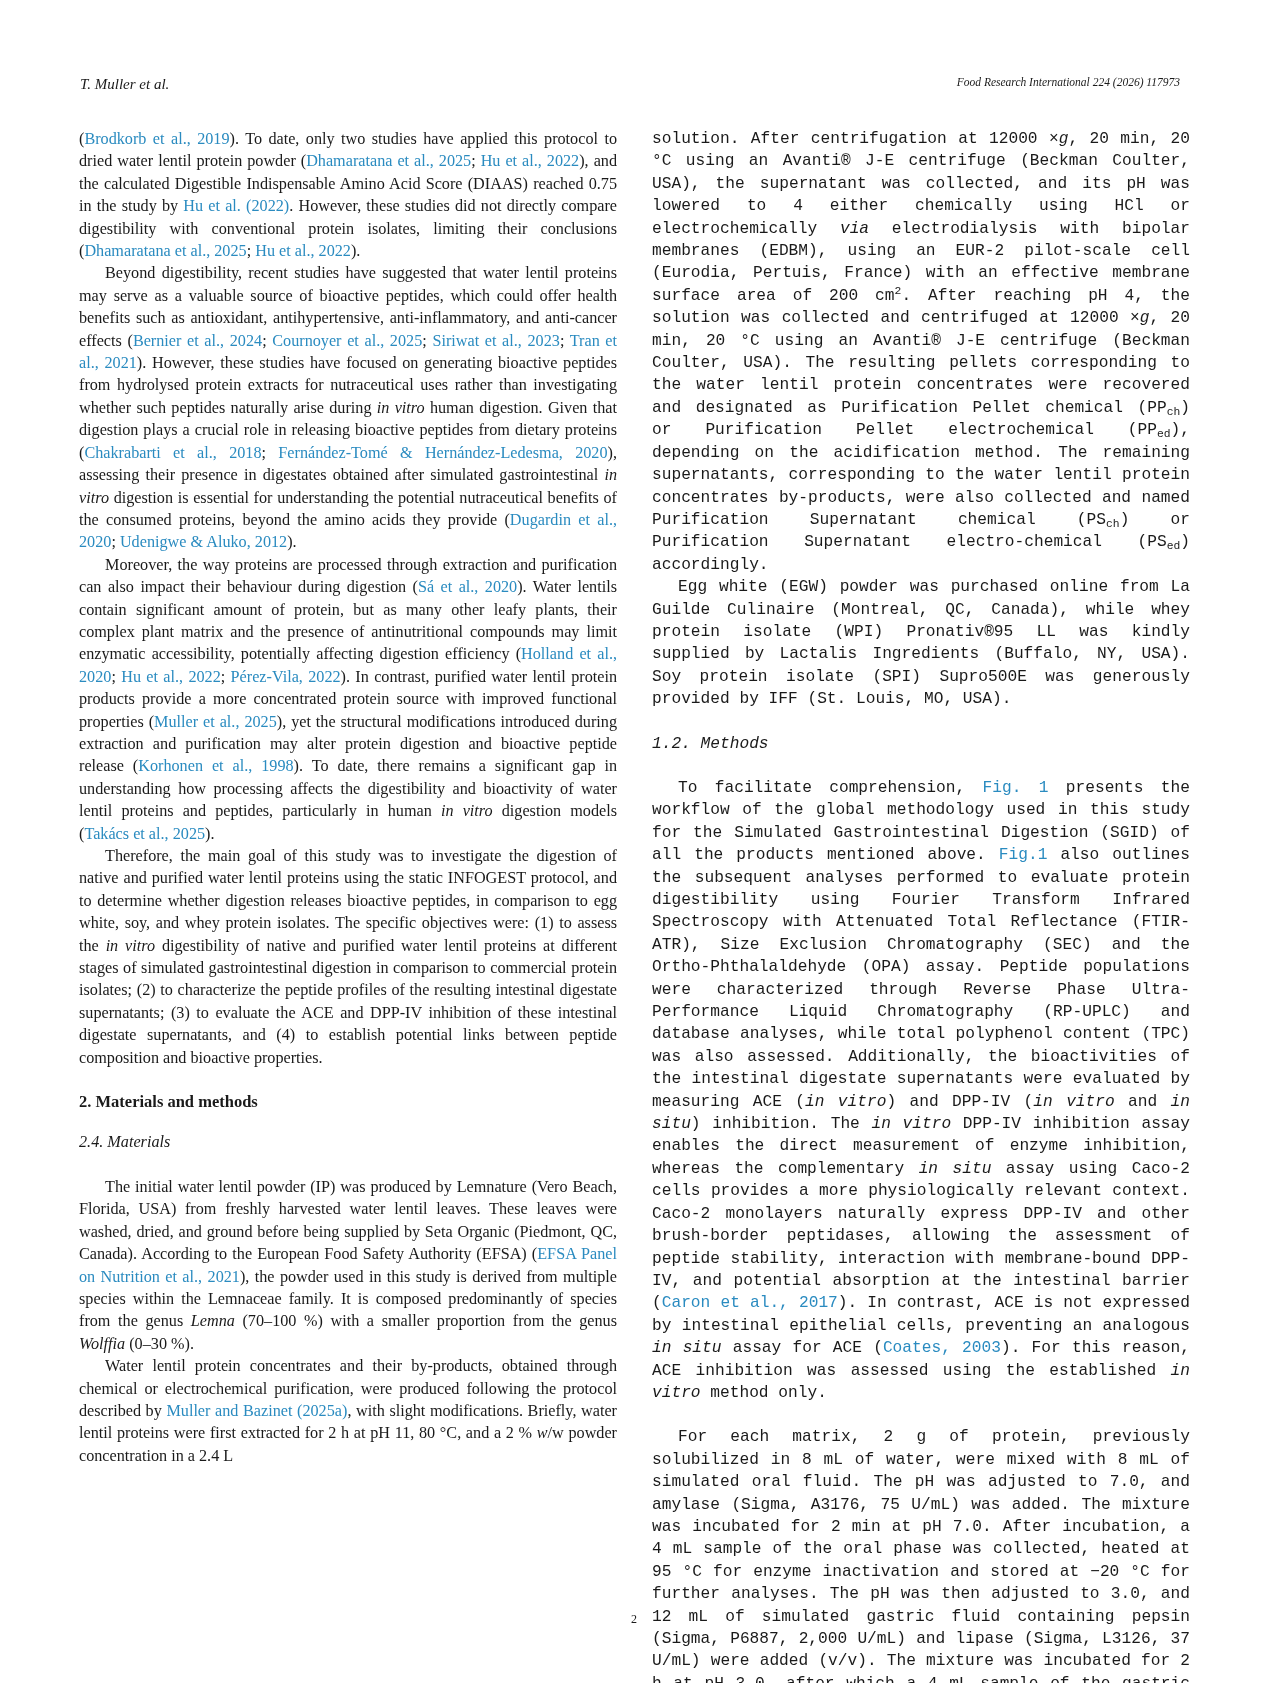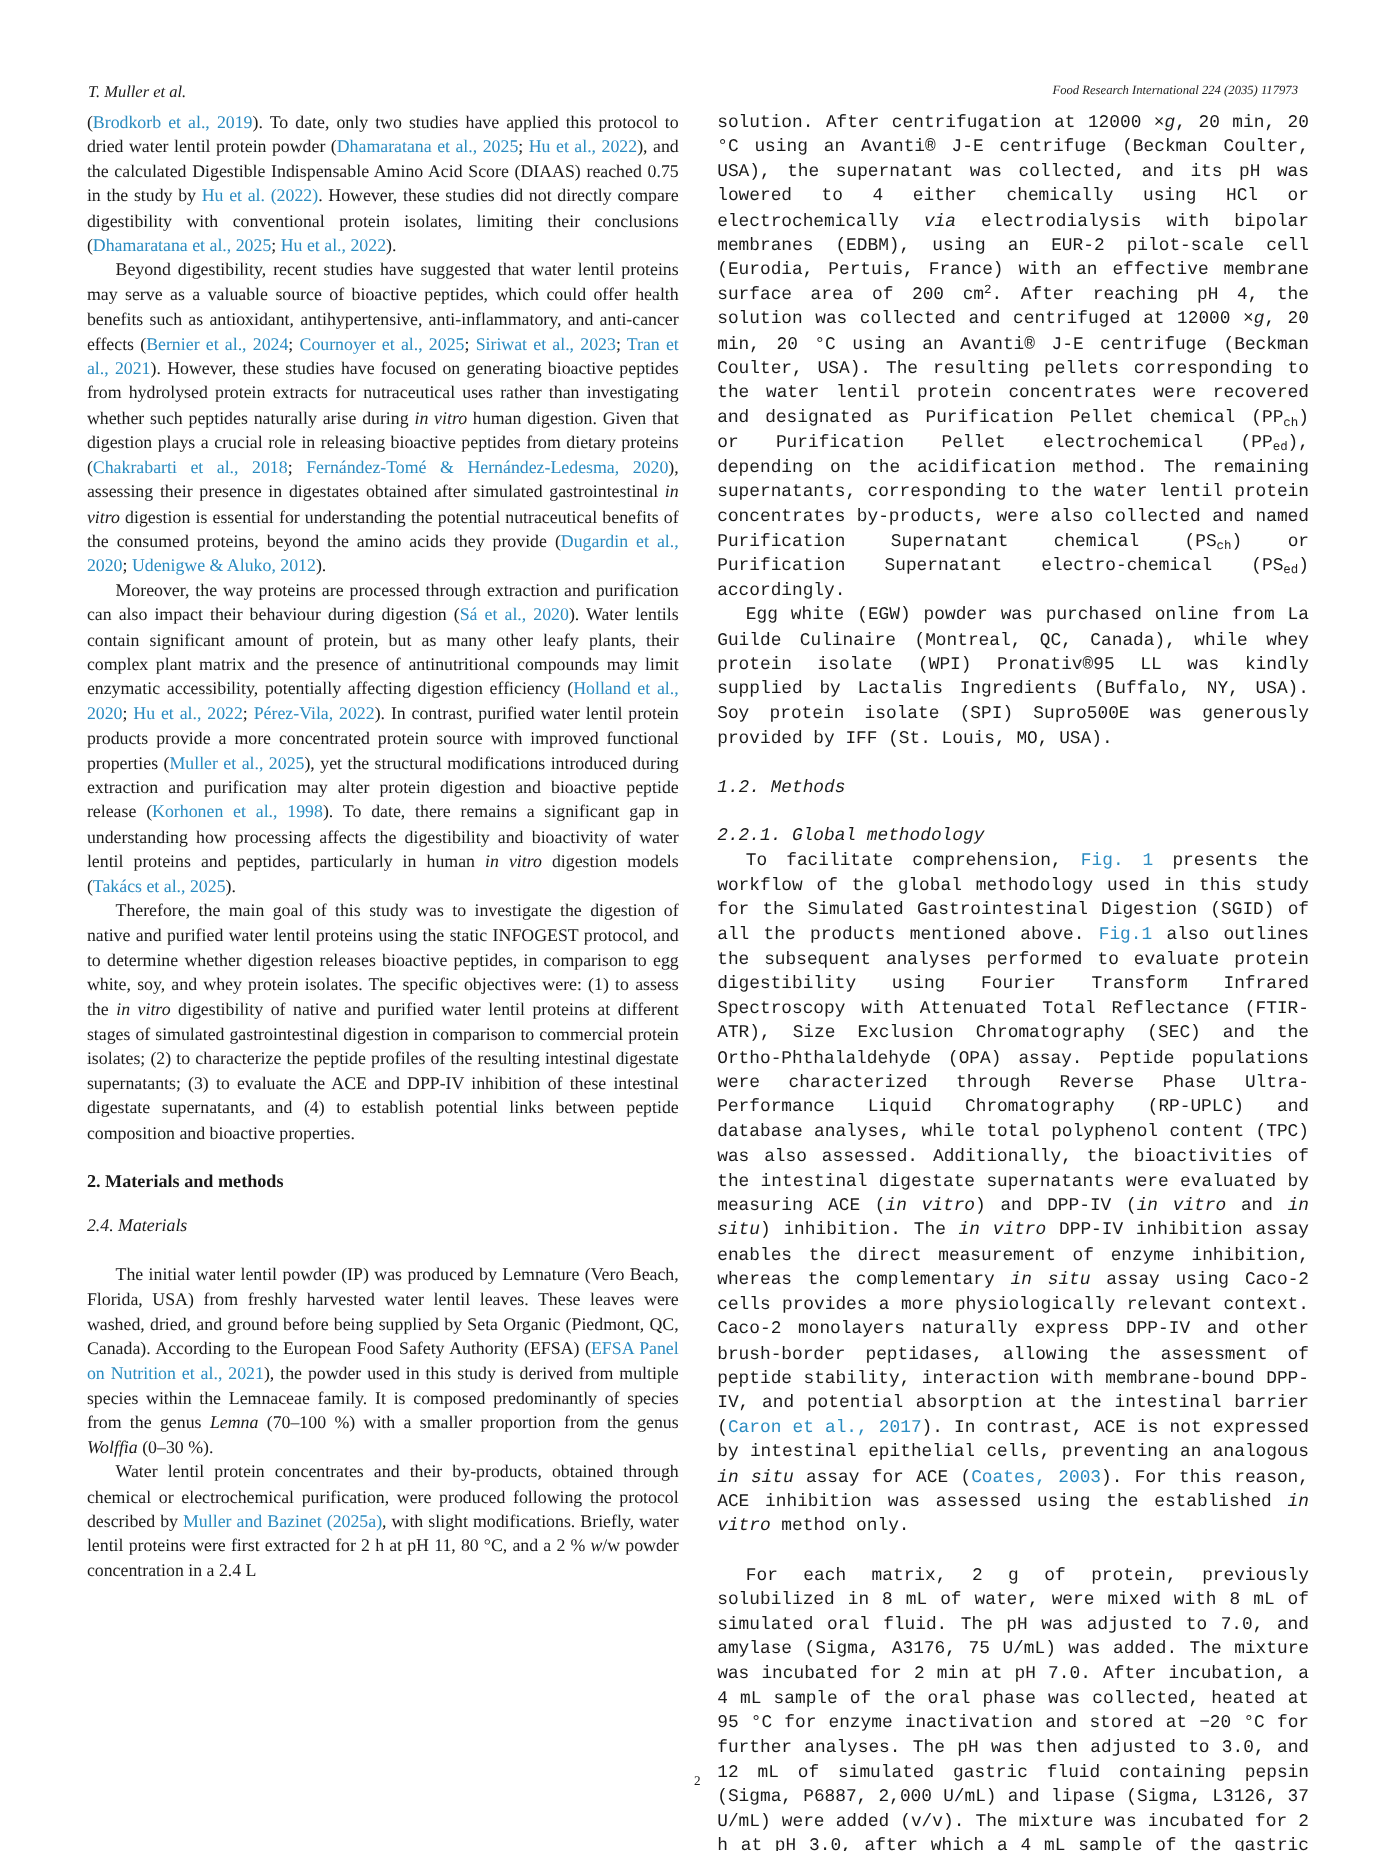--- a/index.html
+++ b/index.html
@@ -1,39 +1,39 @@
 <!DOCTYPE html>
 <html><head>
 <meta charset="utf-8">
 <style>
   html, body { margin: 0; padding: 0; background: #ffffff; }
   body { width: 1262px; height: 1683px; position: relative; overflow: hidden;
          font-family: "Liberation Serif", "DejaVu Serif", serif; color: #1a1a1a; }
   .running-left { position: absolute; left: 80px; top: 76px; font-size: 15px; font-style: italic; }
   .running-right { position: absolute; right: 82px; top: 76px; font-size: 11.5px; font-style: italic; }
-  .col { position: absolute; top: 100px; width: 538px; font-size: 16.2px; line-height: 22.4px; }
+  .col { position: absolute; top: 128px; width: 538px; font-size: 16.2px; line-height: 22.4px; }
   .col-left { left: 79px; }
   .col-right { left: 652px; font-family: Liberation Mono, monospace; }
   p { margin: 0; text-align: justify; hyphens: auto; }
   p.indent { text-indent: 26px; }
   a, .cite { color: #2a8bc0; text-decoration: none; }
   i { font-style: italic; }
   .h2 { font-weight: bold; font-size: 16.5px; margin: 22px 0 18px 0; }
   .h3 { font-style: italic; margin: 0 0 22px 0; }
   .h4 { font-style: italic; margin: 0; }
   .spacer { height: 22px; }
   .page-number { position: absolute; left: 631px; top: 1612px; font-size: 12px; }
   sub { font-size: 70%; vertical-align: -3px; line-height: 0; }
   sup { font-size: 70%; vertical-align: 6px; line-height: 0; }
 </style>
 </head>
 <body>
 
 <div class="running-left">T. Muller et al.</div>
-<div class="running-right">Food Research International 224 (2035) 117973</div>
+<div class="running-right">Food Research International 224 (2026) 117973</div>
 
 <div class="col col-left">
   <p>(<a>Brodkorb et al., 2019</a><span>). To date, only two studies have applied this protocol to dried water lentil protein powder (</span><a>Dhamaratana et al., 2025</a><span>; </span><a>Hu et al., 2022</a><span>), and the calculated Digestible Indispensable Amino Acid Score (DIAAS) reached 0.75 in the study by </span><a>Hu et al. (2022)</a><span>. However, these studies did not directly compare digestibility with conventional protein isolates, limiting their conclusions (</span><a>Dhamaratana et al., 2025</a><span>; </span><a>Hu et al., 2022</a><span>).</span></p>
 
   <p class="indent"><span>Beyond digestibility, recent studies have suggested that water lentil proteins may serve as a valuable source of bioactive peptides, which could offer health benefits such as antioxidant, antihypertensive, anti-inflammatory, and anti-cancer effects (</span><a>Bernier et al., 2024</a><span>; </span><a>Cournoyer et al., 2025</a><span>; </span><a>Siriwat et al., 2023</a><span>; </span><a>Tran et al., 2021</a><span>). However, these studies have focused on generating bioactive peptides from hydrolysed protein extracts for nutraceutical uses rather than investigating whether such peptides naturally arise during </span><i>in vitro</i><span> human digestion. Given that digestion plays a crucial role in releasing bioactive peptides from dietary proteins (</span><a>Chakrabarti et al., 2018</a><span>; </span><a>Fernández-Tomé &amp; Hernández-Ledesma, 2020</a><span>), assessing their presence in digestates obtained after simulated gastrointestinal </span><i>in vitro</i><span> digestion is essential for understanding the potential nutraceutical benefits of the consumed proteins, beyond the amino acids they provide (</span><a>Dugardin et al., 2020</a><span>; </span><a>Udenigwe &amp; Aluko, 2012</a><span>).</span></p>
 
   <p class="indent"><span>Moreover, the way proteins are processed through extraction and purification can also impact their behaviour during digestion (</span><a>Sá et al., 2020</a><span>). Water lentils contain significant amount of protein, but as many other leafy plants, their complex plant matrix and the presence of antinutritional compounds may limit enzymatic accessibility, potentially affecting digestion efficiency (</span><a>Holland et al., 2020</a><span>; </span><a>Hu et al., 2022</a><span>; </span><a>Pérez-Vila, 2022</a><span>). In contrast, purified water lentil protein products provide a more concentrated protein source with improved functional properties (</span><a>Muller et al., 2025</a><span>), yet the structural modifications introduced during extraction and purification may alter protein digestion and bioactive peptide release (</span><a>Korhonen et al., 1998</a><span>). To date, there remains a significant gap in understanding how processing affects the digestibility and bioactivity of water lentil proteins and peptides, particularly in human </span><i>in vitro</i><span> digestion models (</span><a>Takács et al., 2025</a><span>).</span></p>
 
   <p class="indent"><span>Therefore, the main goal of this study was to investigate the digestion of native and purified water lentil proteins using the static INFOGEST protocol, and to determine whether digestion releases bioactive peptides, in comparison to egg white, soy, and whey protein isolates. The specific objectives were: (1) to assess the </span><i>in vitro</i><span> digestibility of native and purified water lentil proteins at different stages of simulated gastrointestinal digestion in comparison to commercial protein isolates; (2) to characterize the peptide profiles of the resulting intestinal digestate supernatants; (3) to evaluate the ACE and DPP-IV inhibition of these intestinal digestate supernatants, and (4) to establish potential links between peptide composition and bioactive properties.</span></p>
 
@@ -45,21 +45,20 @@
   <p class="indent"><span>Water lentil protein concentrates and their by-products, obtained through chemical or electrochemical purification, were produced following the protocol described by </span><a>Muller and Bazinet (2025a)</a><span>, with slight modifications. Briefly, water lentil proteins were first extracted for 2 h at pH 11, 80 °C, and a 2 % </span><i>w</i><span>/w powder concentration in a 2.4 L</span></p>
 </div>
 
 <div class="col col-right">
   <p><span>solution. After centrifugation at 12000 ×</span><i>g</i><span>, 20 min, 20 °C using an Avanti® J-E centrifuge (Beckman Coulter, USA), the supernatant was collected, and its pH was lowered to 4 either chemically using HCl or electrochemically </span><i>via</i><span> electrodialysis with bipolar membranes (EDBM), using an EUR-2 pilot-scale cell (Eurodia, Pertuis, France) with an effective membrane surface area of 200 cm</span><sup>2</sup><span>. After reaching pH 4, the solution was collected and centrifuged at 12000 ×</span><i>g</i><span>, 20 min, 20 °C using an Avanti® J-E centrifuge (Beckman Coulter, USA). The resulting pellets corresponding to the water lentil protein concentrates were recovered and designated as Purification Pellet chemical (PP</span><sub>ch</sub><span>) or Purification Pellet electrochemical (PP</span><sub>ed</sub><span>), depending on the acidification method. The remaining supernatants, corresponding to the water lentil protein concentrates by-products, were also collected and named Purification Supernatant chemical (PS</span><sub>ch</sub><span>) or Purification Supernatant electro-chemical (PS</span><sub>ed</sub><span>) accordingly.</span></p>
 
   <p class="indent"><span>Egg white (EGW) powder was purchased online from La Guilde Culinaire (Montreal, QC, Canada), while whey protein isolate (WPI) Pronativ®95 LL was kindly supplied by Lactalis Ingredients (Buffalo, NY, USA). Soy protein isolate (SPI) Supro500E was generously provided by IFF (St. Louis, MO, USA).</span></p>
 
   <div class="spacer"></div>
   <div class="h3">1.2.  Methods</div>
-  <div class="h4">2.2.1.  Global methodology</div>
 
   <p class="indent"><span>To facilitate comprehension, </span><a>Fig. 1</a><span> presents the workflow of the global methodology used in this study for the Simulated Gastrointestinal Digestion (SGID) of all the products mentioned above. </span><a>Fig.1</a><span> also outlines the subsequent analyses performed to evaluate protein digestibility using Fourier Transform Infrared Spectroscopy with Attenuated Total Reflectance (FTIR-ATR), Size Exclusion Chromatography (SEC) and the Ortho-Phthalaldehyde (OPA) assay. Peptide populations were characterized through Reverse Phase Ultra-Performance Liquid Chromatography (RP-UPLC) and database analyses, while total polyphenol content (TPC) was also assessed. Additionally, the bioactivities of the intestinal digestate supernatants were evaluated by measuring ACE (</span><i>in vitro</i><span>) and DPP-IV (</span><i>in vitro</i><span> and </span><i>in situ</i><span>) inhibition. The </span><i>in vitro</i><span> DPP-IV inhibition assay enables the direct measurement of enzyme inhibition, whereas the complementary </span><i>in situ</i><span> assay using Caco-2 cells provides a more physiologically relevant context. Caco-2 monolayers naturally express DPP-IV and other brush-border peptidases, allowing the assessment of peptide stability, interaction with membrane-bound DPP-IV, and potential absorption at the intestinal barrier (</span><a>Caron et al., 2017</a><span>). In contrast, ACE is not expressed by intestinal epithelial cells, preventing an analogous </span><i>in situ</i><span> assay for ACE (</span><a>Coates, 2003</a><span>). For this reason, ACE inhibition was assessed using the established </span><i>in vitro</i><span> method only.</span></p>
 
   <div class="spacer"></div>
 
 
   <p class="indent"><span>For each matrix, 2 g of protein, previously solubilized in 8 mL of water, were mixed with 8 mL of simulated oral fluid. The pH was adjusted to 7.0, and amylase (Sigma, A3176, 75 U/mL) was added. The mixture was incubated for 2 min at pH 7.0. After incubation, a 4 mL sample of the oral phase was collected, heated at 95 °C for enzyme inactivation and stored at −20 °C for further analyses. The pH was then adjusted to 3.0, and 12 mL of simulated gastric fluid containing pepsin (Sigma, P6887, 2,000 U/mL) and lipase (Sigma, L3126, 37 U/mL) were added (v/v). The mixture was incubated for 2 h at pH 3.0, after which a 4 mL sample of the gastric phase was collected, heated at 95 °C for enzyme inactivation, and stored at −20 °C for further analyses. The pH was adjusted to 7.0, and 20 mL of simulated intestinal fluid containing pancreatin (Sigma, P1750, trypsin activity 45 U/mL) were added (v/v). The mixture was incubated for 2 h at pH 7.0. After incubation, the intestinal phase was collected, heated at 95 °C for enzyme inactivation, and stored at −20 °C. The control used for the various experiments is a</span></p>
 </div>
 
 <div class="page-number">2</div>

